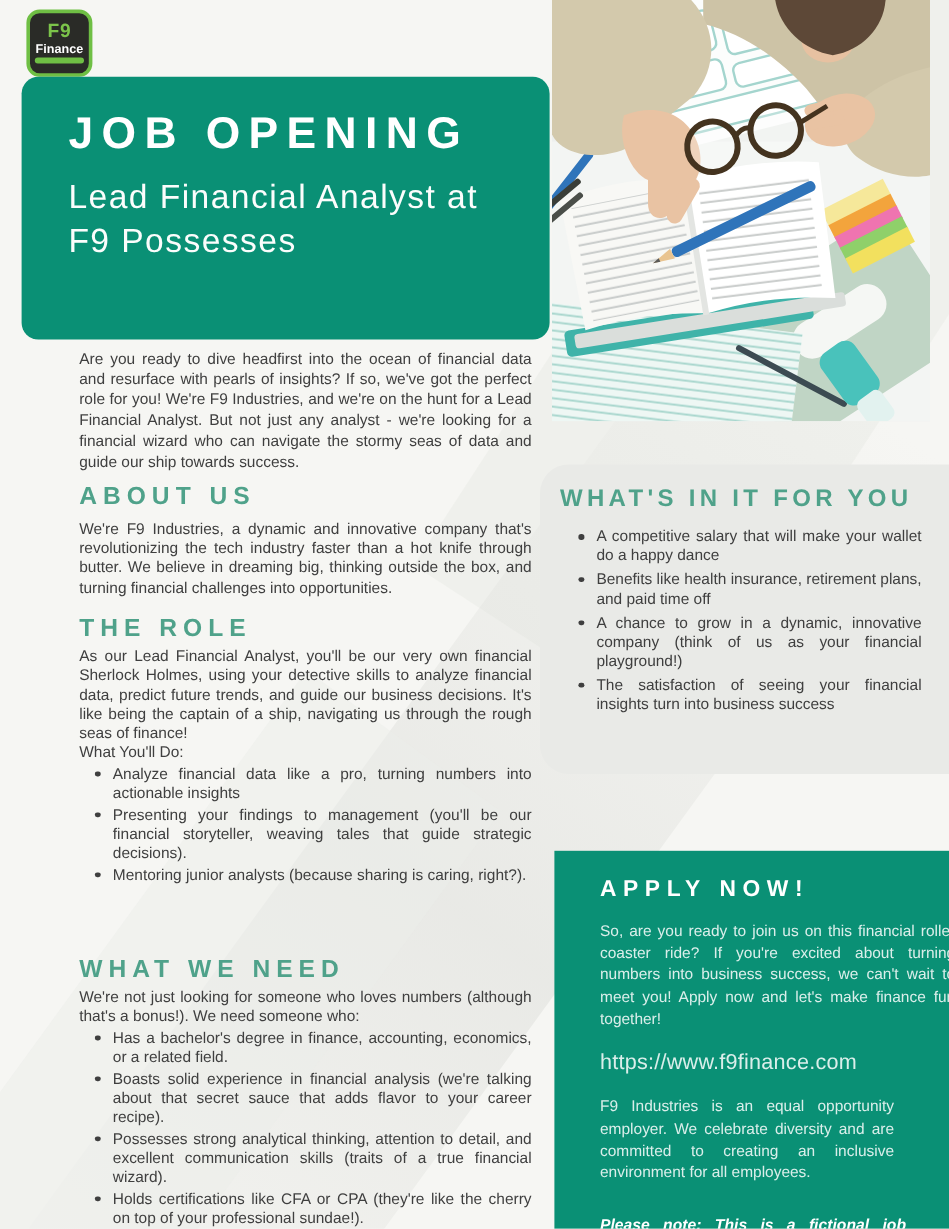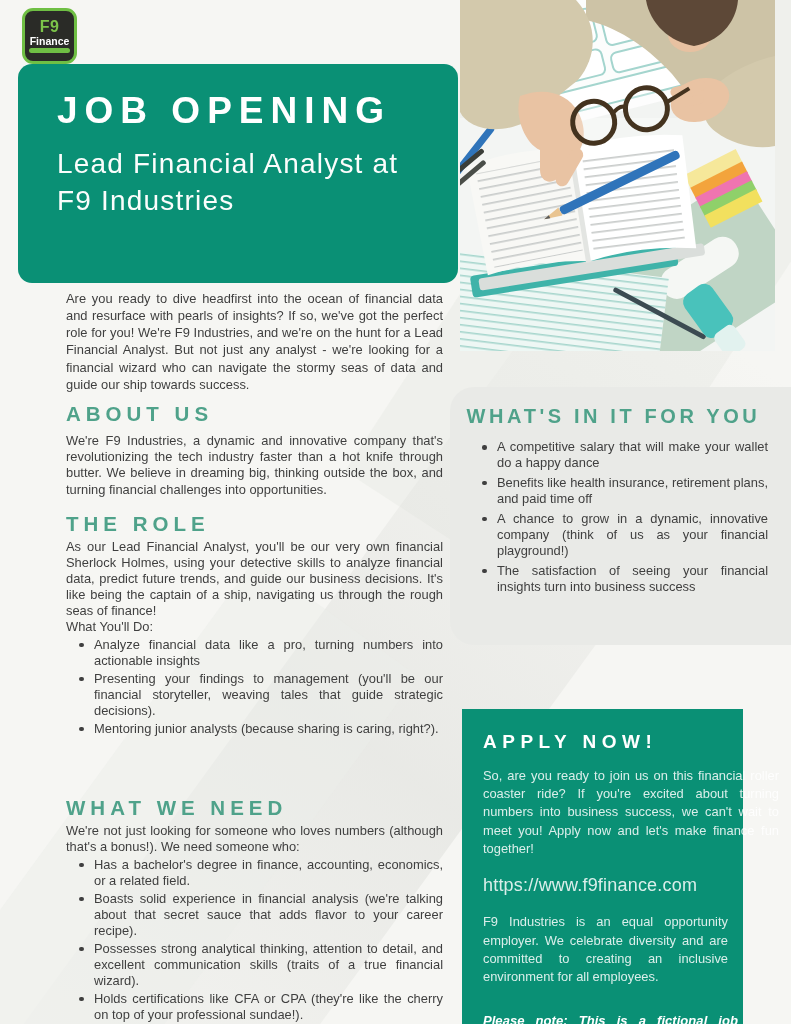--- a/index.html
+++ b/index.html
@@ -51,22 +51,22 @@
 
   
   .benefits{position:absolute;left:450px;top:387px;width:341px;height:258px;box-sizing:border-box;
             background:#e9eae7;border-radius:24px 0 0 24px;padding:17px 18px 0 4px;}
   .benefits h2{margin:0 0 11px;font-size:20px;font-weight:800;letter-spacing:3.6px;color:#4fa28a;white-space:nowrap;line-height:1.2;text-align:center;}
   .benefits ul.blt{margin-left:26px;width:288px;font-size:12.9px;line-height:1.27;text-align:justify;}
   .benefits ul.blt li{padding-left:17px;margin-bottom:3px;}
   .benefits ul.blt li::before{left:2px;top:6px;background:#3f3f3f;}
 
   
-  .apply{position:absolute;left:462px;top:709px;width:281px;height:315px;box-sizing:border-box;
-         background:#0a9075;padding:22px 13px 0 21px;color:rgba(255,255,255,.85);}
+  .apply{position:absolute;left:462px;top:709px;width:329px;height:315px;box-sizing:border-box;
+         background:#0a9075;padding:22px 13px 0 38px;color:rgba(255,255,255,.85);}
   .apply h2{margin:0 0 13px;font-size:19px;font-weight:800;letter-spacing:5.5px;color:#ffffff;line-height:1.2;}
   .apply .abody{margin:0;width:296px;font-size:12.9px;line-height:1.42;text-align:justify;}
   .apply .url{margin-top:17px;font-size:18px;letter-spacing:.2px;cursor:pointer;}
   .apply .eeo{margin:17px 0 0;width:245px;font-size:12.9px;line-height:1.42;text-align:justify;}
   .apply .note{margin:25px 0 0;width:255px;font-size:13.1px;line-height:1.4;font-weight:bold;font-style:italic;color:#ffffff;text-align:justify;}
 </style>
 </head>
 <body>
 
 <div class="page">
@@ -75,21 +75,21 @@
   <div class="streak s3"></div>
 
   <div class="logo">
     <span class="f9">F9</span>
     <span class="fin">Finance</span>
     <span class="bar"></span>
   </div>
 
   <div class="hero">
     <h1>JOB OPENING</h1>
-    <div class="sub">Lead Financial Analyst at F9 Industries</div>
+    <div class="sub">Lead Financial Analyst at F9 Possesses</div>
   </div>
 
   <div class="photo">
     <svg width="315" height="351" viewBox="0 0 315 351" xmlns="http://www.w3.org/2000/svg">
       <defs>
         <pattern id="bl" width="8" height="8" patternUnits="userSpaceOnUse">
           <rect width="8" height="1.7" y="3" fill="#c9cccb"></rect>
         </pattern>
         <pattern id="nbs" width="8" height="7" patternUnits="userSpaceOnUse">
           <rect width="8" height="1.6" y="2" fill="#a7d6cd"></rect>

